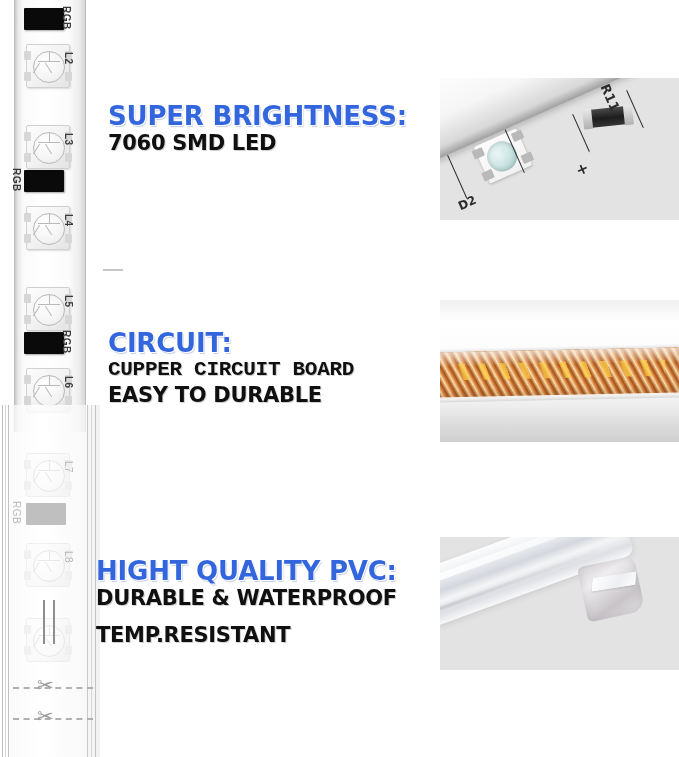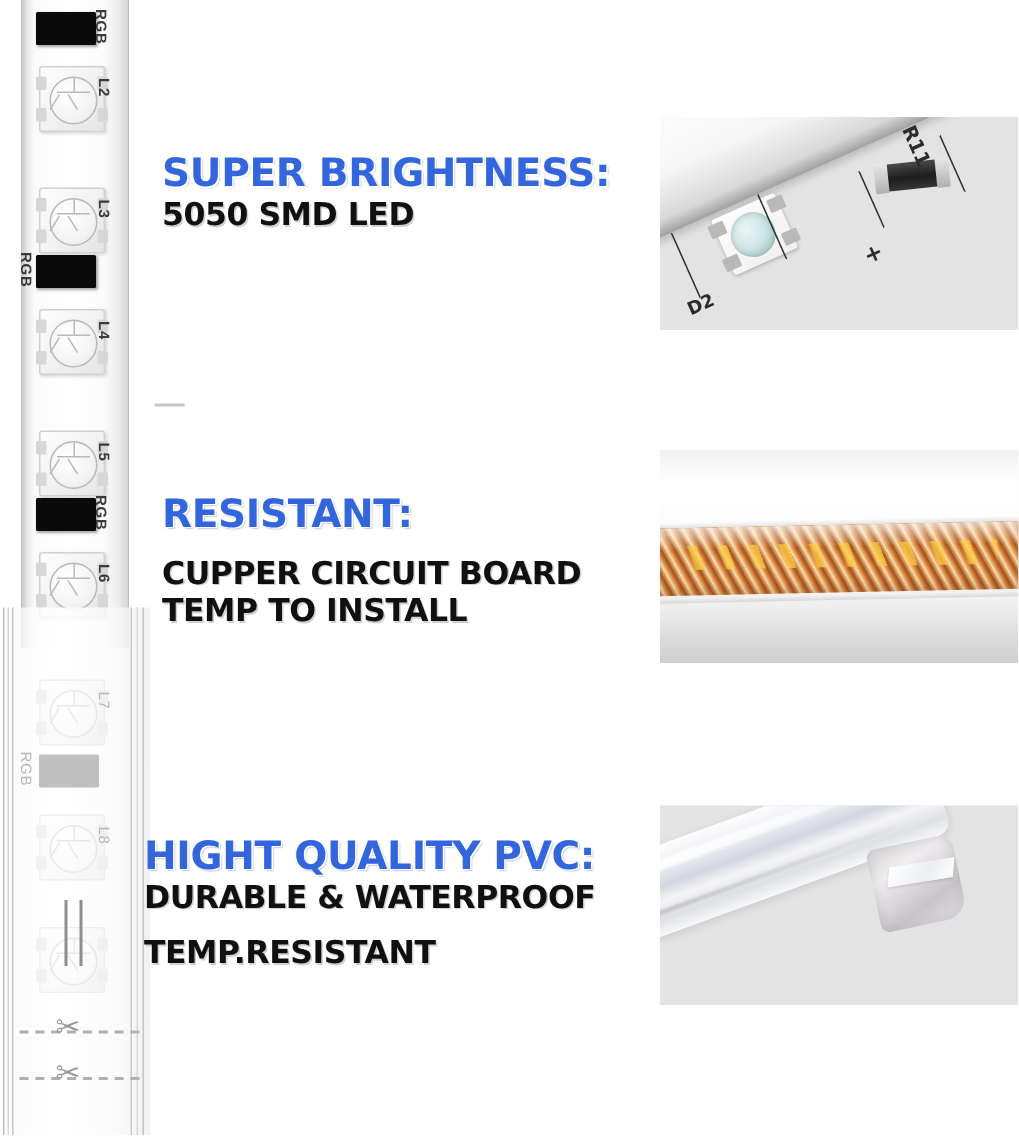--- a/index.html
+++ b/index.html
@@ -529,27 +529,27 @@
     <div class="cutline" style="left:13px; top:709px;">
       <span class="dash"></span>
       <span class="scissors">✂</span>
     </div>
   </div>
 
   <div class="mini-dash" style="left:103px; top:269px; width:20px;"></div>
 
   <div class="feature" style="left:108px; top:101px;">
     <h2>SUPER BRIGHTNESS:</h2>
-    <p>5050 SMD LED</p>
+    <p>7060 SMD LED</p>
   </div>
 
   <div class="feature" style="left:108px; top:328px;">
-    <h2>RESISTANT:</h2>
-    <p style="margin-top:12px;">CUPPER CIRCUIT BOARD</p>
-    <p>TEMP TO INSTALL</p>
+    <h2>CIRCUIT:</h2>
+    <p style="font-family:Liberation Mono, monospace;">CUPPER CIRCUIT BOARD</p>
+    <p>EASY TO DURABLE</p>
   </div>
 
   <div class="feature" style="left:96px; top:556px;">
     <h2>HIGHT QUALITY PVC:</h2>
     <p>DURABLE &amp; WATERPROOF</p>
     <p style="margin-top:12px;">TEMP.RESISTANT</p>
   </div>
 
   <div class="photo" style="left:440px; top:78px; width:239px; height:142px;">
     <div class="pcb-board"></div>

